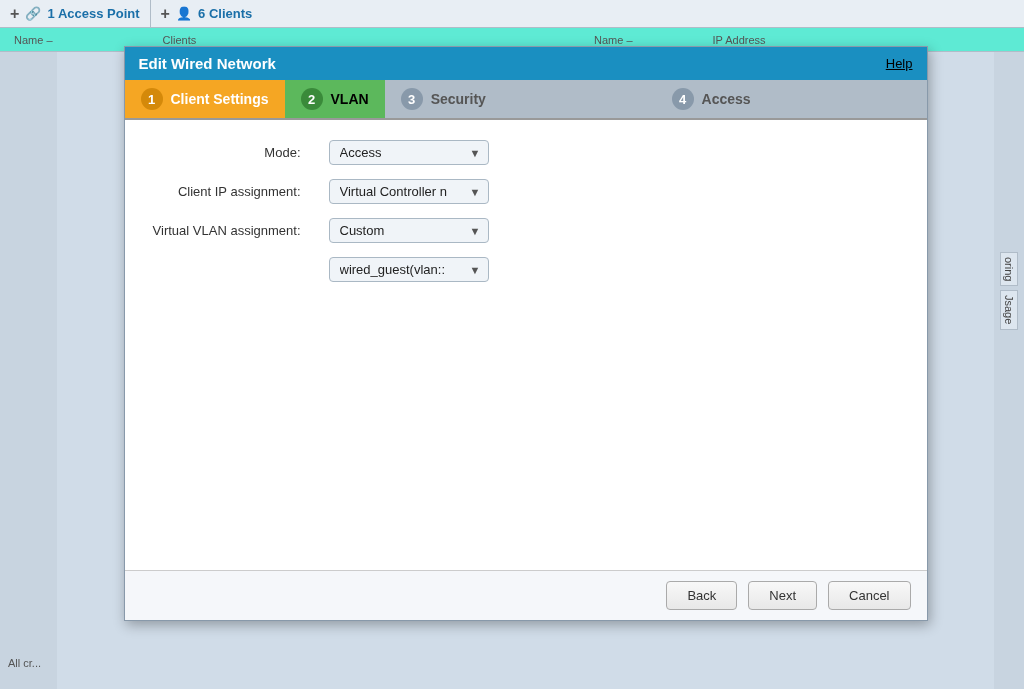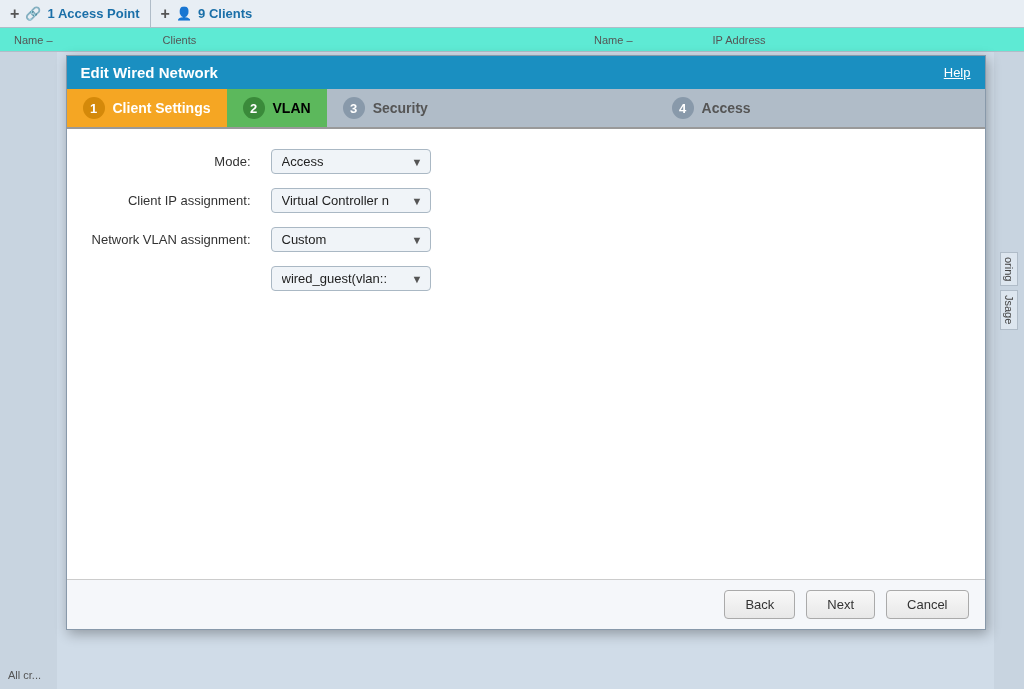--- a/index.html
+++ b/index.html
@@ -107,62 +107,62 @@
       font-size: 11px;
       color: #444;
       background: #dde6ef;
       padding: 4px 2px;
       border: 1px solid #b0bcc8;
     }
 
     
     .bottom-left-label {
       position: absolute;
-      bottom: 8px;
+      bottom: 20px;
       left: 8px;
       font-size: 11px;
       color: #555;
     }
 
     
     .modal {
       position: absolute;
       top: 40px;
       left: 57px;
       right: 30px;
       bottom: 0;
       display: flex;
       align-items: flex-start;
       justify-content: center;
       padding-top: 0;
     }
 
     .dialog {
-      width: 920px;
+      width: 804px;
       background: #fff;
       border: 1px solid #8899aa;
       box-shadow: 2px 4px 12px rgba(0,0,0,0.3);
       display: flex;
       flex-direction: column;
-      margin-top: 15px;
+      margin-top: 6px;
     }
 
     
     .dialog-header {
       background: #1a8fc1;
       color: #fff;
       padding: 8px 14px;
       display: flex;
       justify-content: space-between;
       align-items: center;
       font-size: 15px;
       font-weight: bold;
     }
     .dialog-header .help-link {
-      color: #ffffff;
+      color: #000000;
       font-size: 13px;
       font-weight: normal;
       cursor: pointer;
       text-decoration: underline;
     }
 
     
     .tab-bar {
       display: flex;
       background: #b0bcc8;
@@ -248,21 +248,21 @@
 
     
     .form-row {
       display: flex;
       align-items: center;
       margin-bottom: 14px;
     }
     .form-label {
       width: 180px;
       text-align: right;
-      padding-right: 20px;
+      padding-right: 28px;
       color: #333;
       font-size: 13px;
     }
     .form-control {
       position: relative;
       display: inline-flex;
       align-items: center;
     }
     select.styled-select {
       appearance: none;
@@ -321,21 +321,21 @@
 <div class="top-bar">
   <div class="top-bar-left">
     <span style="color:#555;font-size:16px;cursor:pointer;">+</span>
     <span>🔗</span>
     <span>1 Access Point</span>
   </div>
   <div class="top-bar-divider"></div>
   <div class="top-bar-right">
     <span style="color:#555;font-size:16px;cursor:pointer;">+</span>
     <span>👤</span>
-    <span>9 Clients</span>
+    <span>6 Clients</span>
   </div>
 </div>
 
 <div class="col-headers">
   <div class="col-headers-left">
     <span>Name –</span>
     &nbsp;&nbsp;&nbsp;&nbsp;&nbsp;&nbsp;&nbsp;&nbsp;&nbsp;&nbsp;&nbsp;&nbsp;&nbsp;&nbsp;&nbsp;&nbsp;&nbsp;&nbsp;&nbsp;&nbsp;&nbsp;&nbsp;&nbsp;&nbsp;&nbsp;&nbsp;&nbsp;&nbsp;&nbsp;&nbsp;&nbsp;&nbsp;&nbsp;&nbsp;
     <span>Clients</span>
   </div>
   <div class="col-headers-right">
@@ -400,21 +400,21 @@
           <select class="styled-select">
             <option>Virtual Controller n</option>
             <option>Network-based</option>
             <option>Client-based</option>
           </select>
           <span class="select-arrow">▼</span>
         </div>
       </div>
 
       <div class="form-row">
-        <label class="form-label">Network VLAN assignment:</label>
+        <label class="form-label">Virtual VLAN assignment:</label>
         <div class="form-control">
           <select class="styled-select">
             <option>Custom</option>
             <option>Default</option>
             <option>Static</option>
           </select>
           <span class="select-arrow">▼</span>
         </div>
       </div>
 

